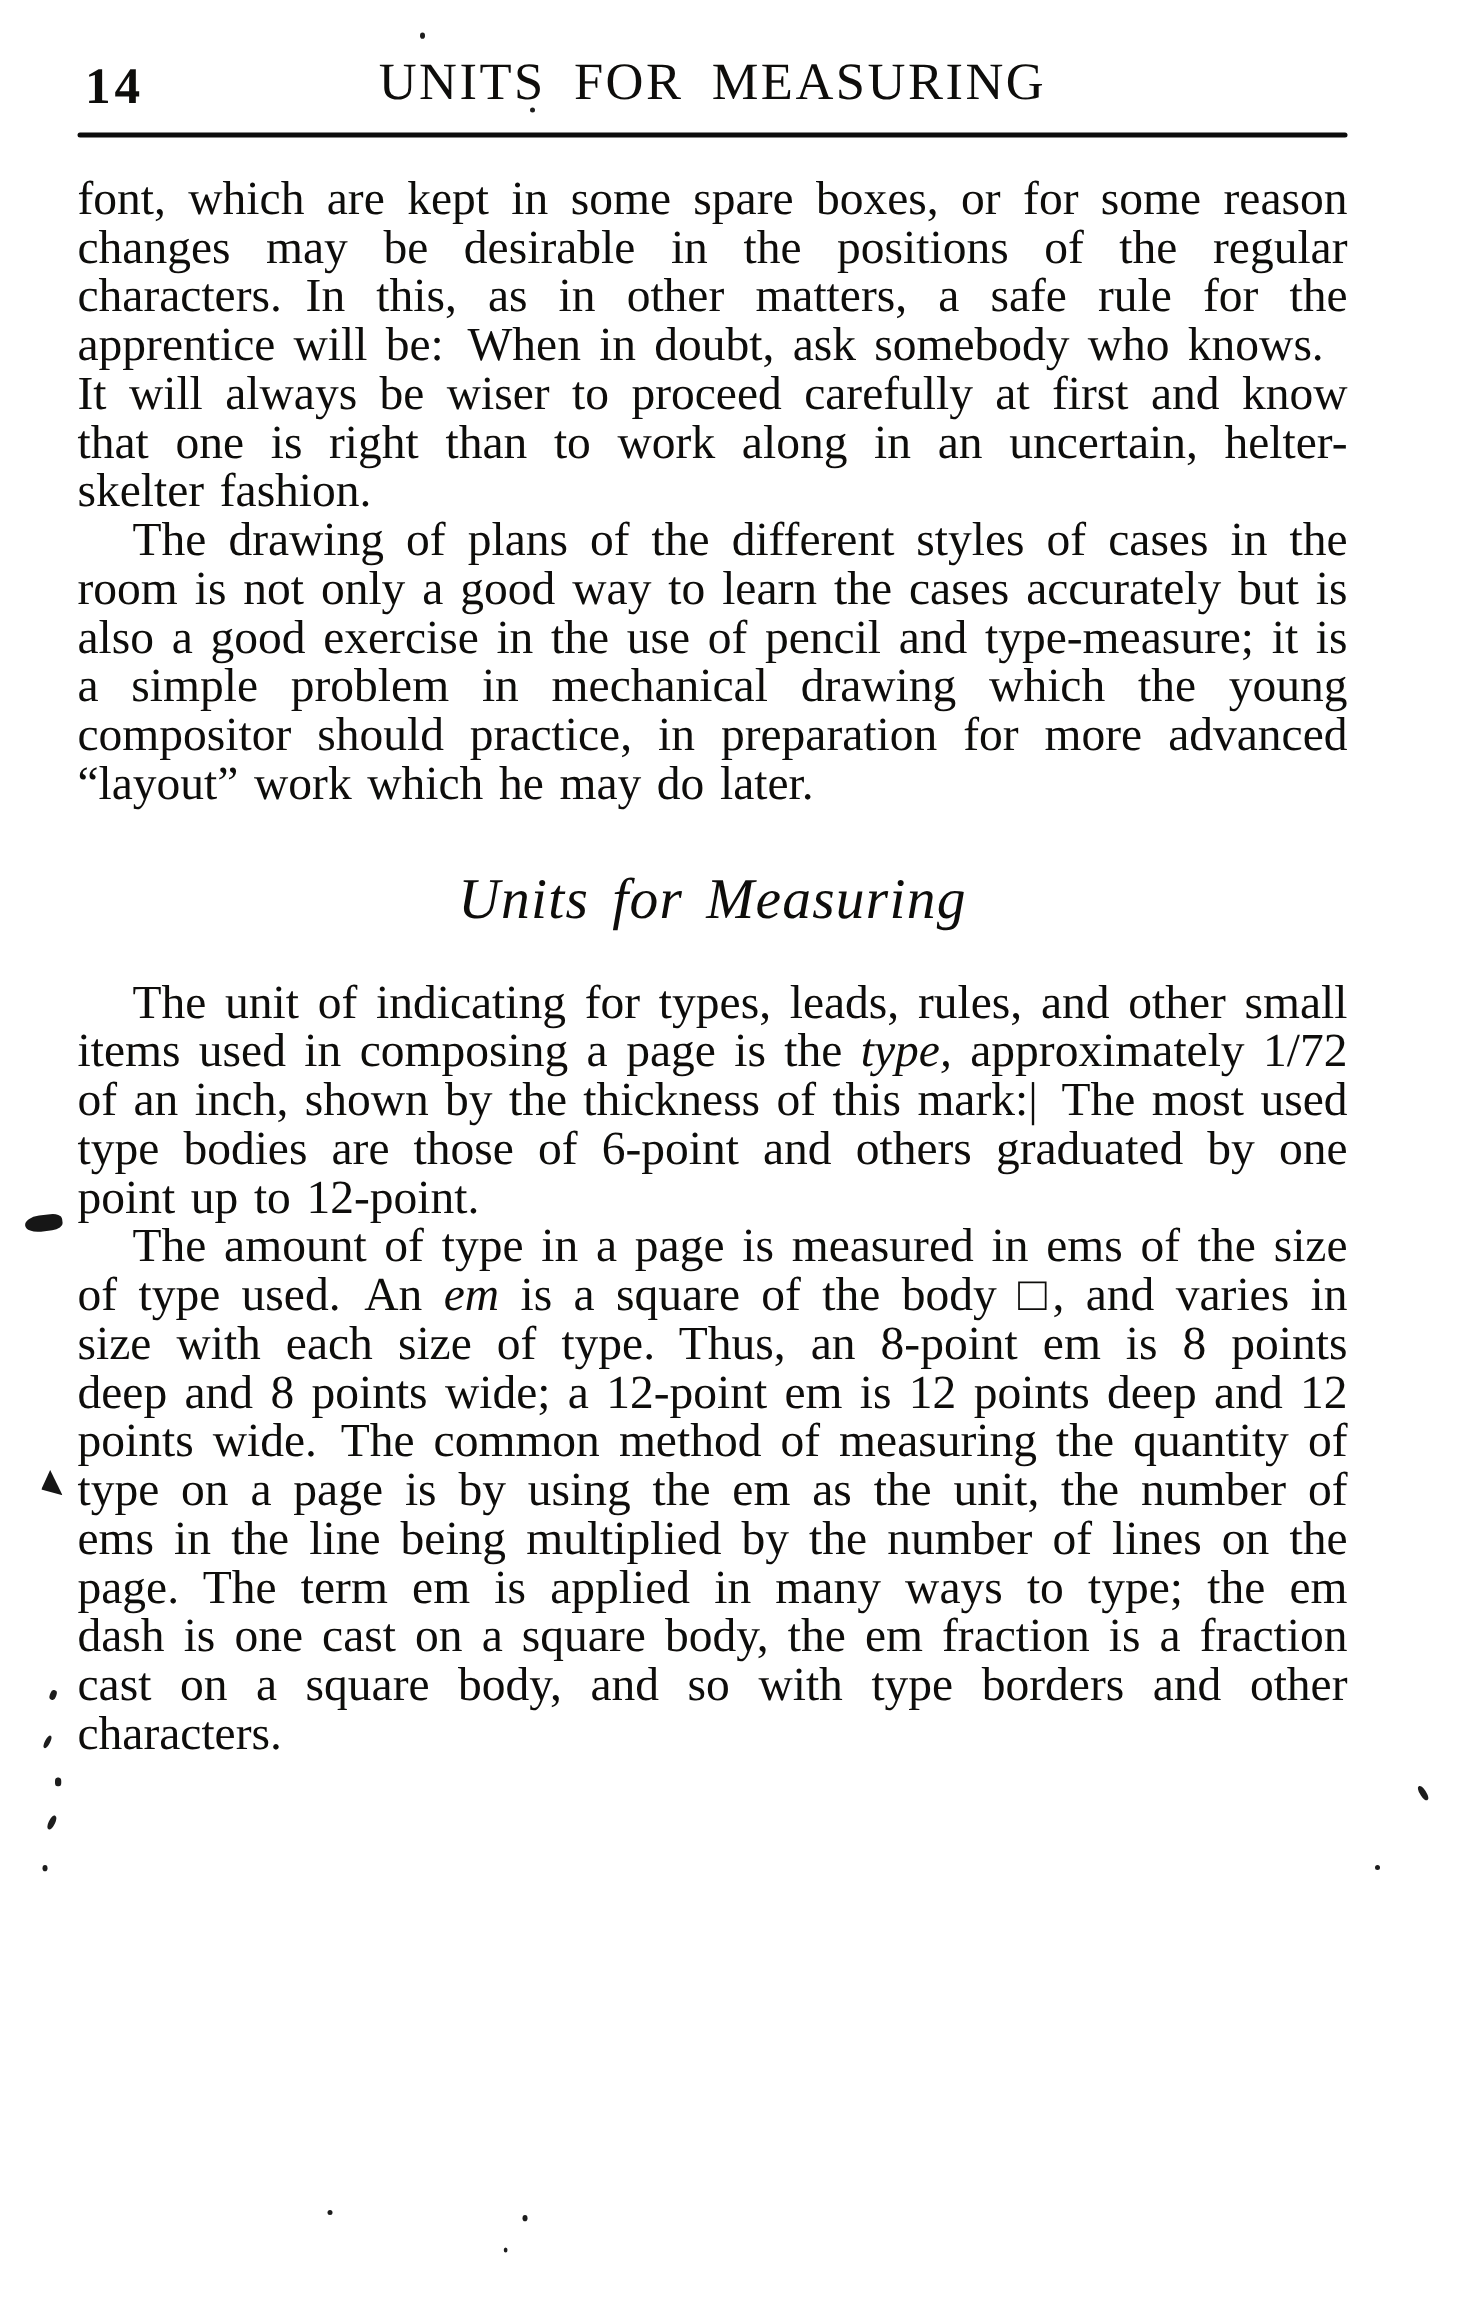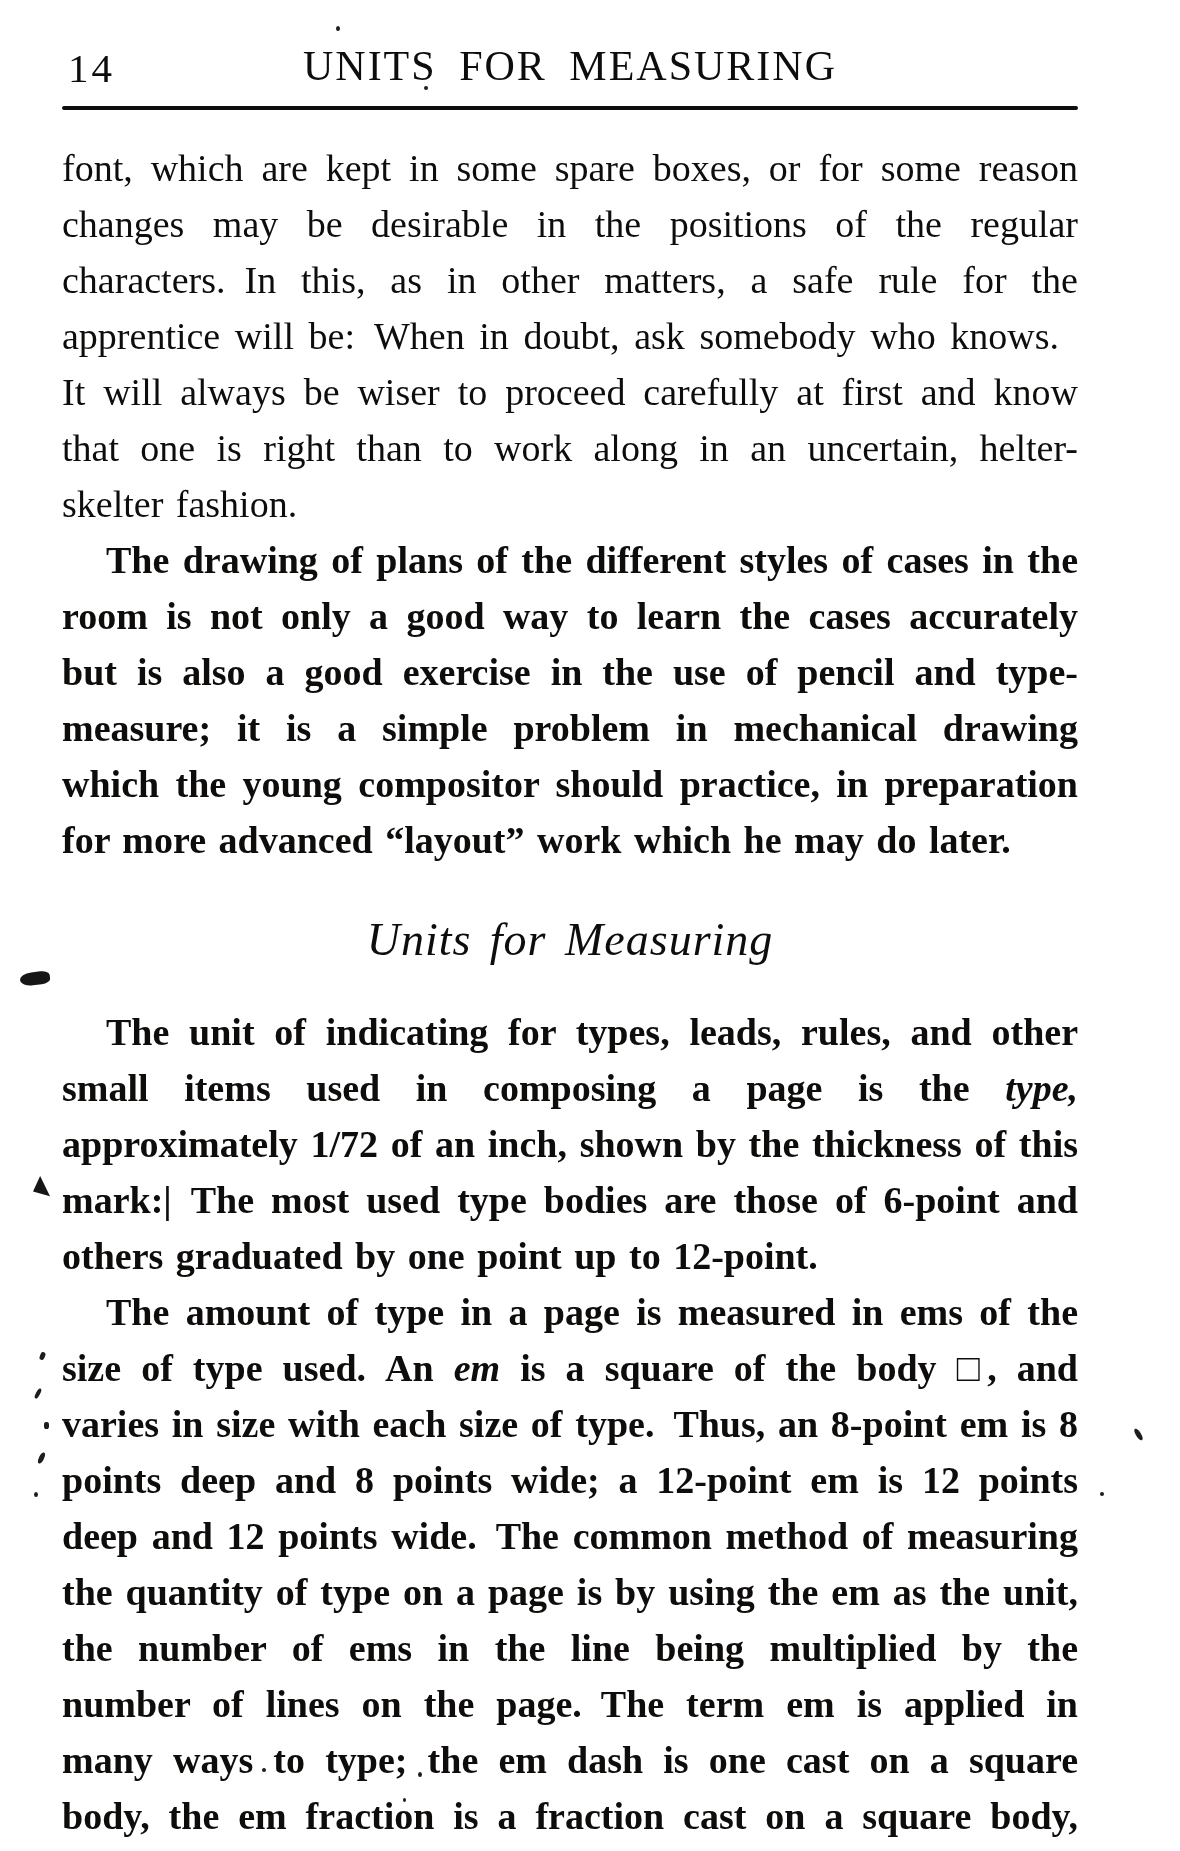--- a/index.html
+++ b/index.html
@@ -23,46 +23,47 @@
     position: relative;
     margin-top: 42px;
     height: 50px;
   }
   .folio {
     position: absolute;
     left: 6px;
     top: 2px;
     font-size: 41px;
     letter-spacing: 3px;
+    font-weight: bold;
   }
   .running-title {
     position: absolute;
     left: 50%;
     transform: translateX(-50%);
     top: 0;
     font-size: 42px;
     letter-spacing: 2px;
     word-spacing: 10px;
     white-space: nowrap;
   }
   .header-rule {
     margin-top: 14px;
     height: 4px;
     background: #0d0d0d;
     border-radius: 2px;
   }
   .par {
     margin: 0;
     font-size: 38px;
-    line-height: 56px;
+    line-height: 39px;
     text-align: justify;
     word-spacing: 3px;
   }
   .par.first { margin-top: 30px; text-indent: 0; }
-  .par.indent { text-indent: 44px; font-weight: bold; }
+  .par.indent { text-indent: 44px; }
   .run.italic { font-style: italic; }
   .section-heading {
     margin: 46px 0 38px 0;
     font-size: 46px;
     line-height: 52px;
     font-weight: normal;
     font-style: italic;
     text-align: center;
     letter-spacing: 1px;
     word-spacing: 6px;

